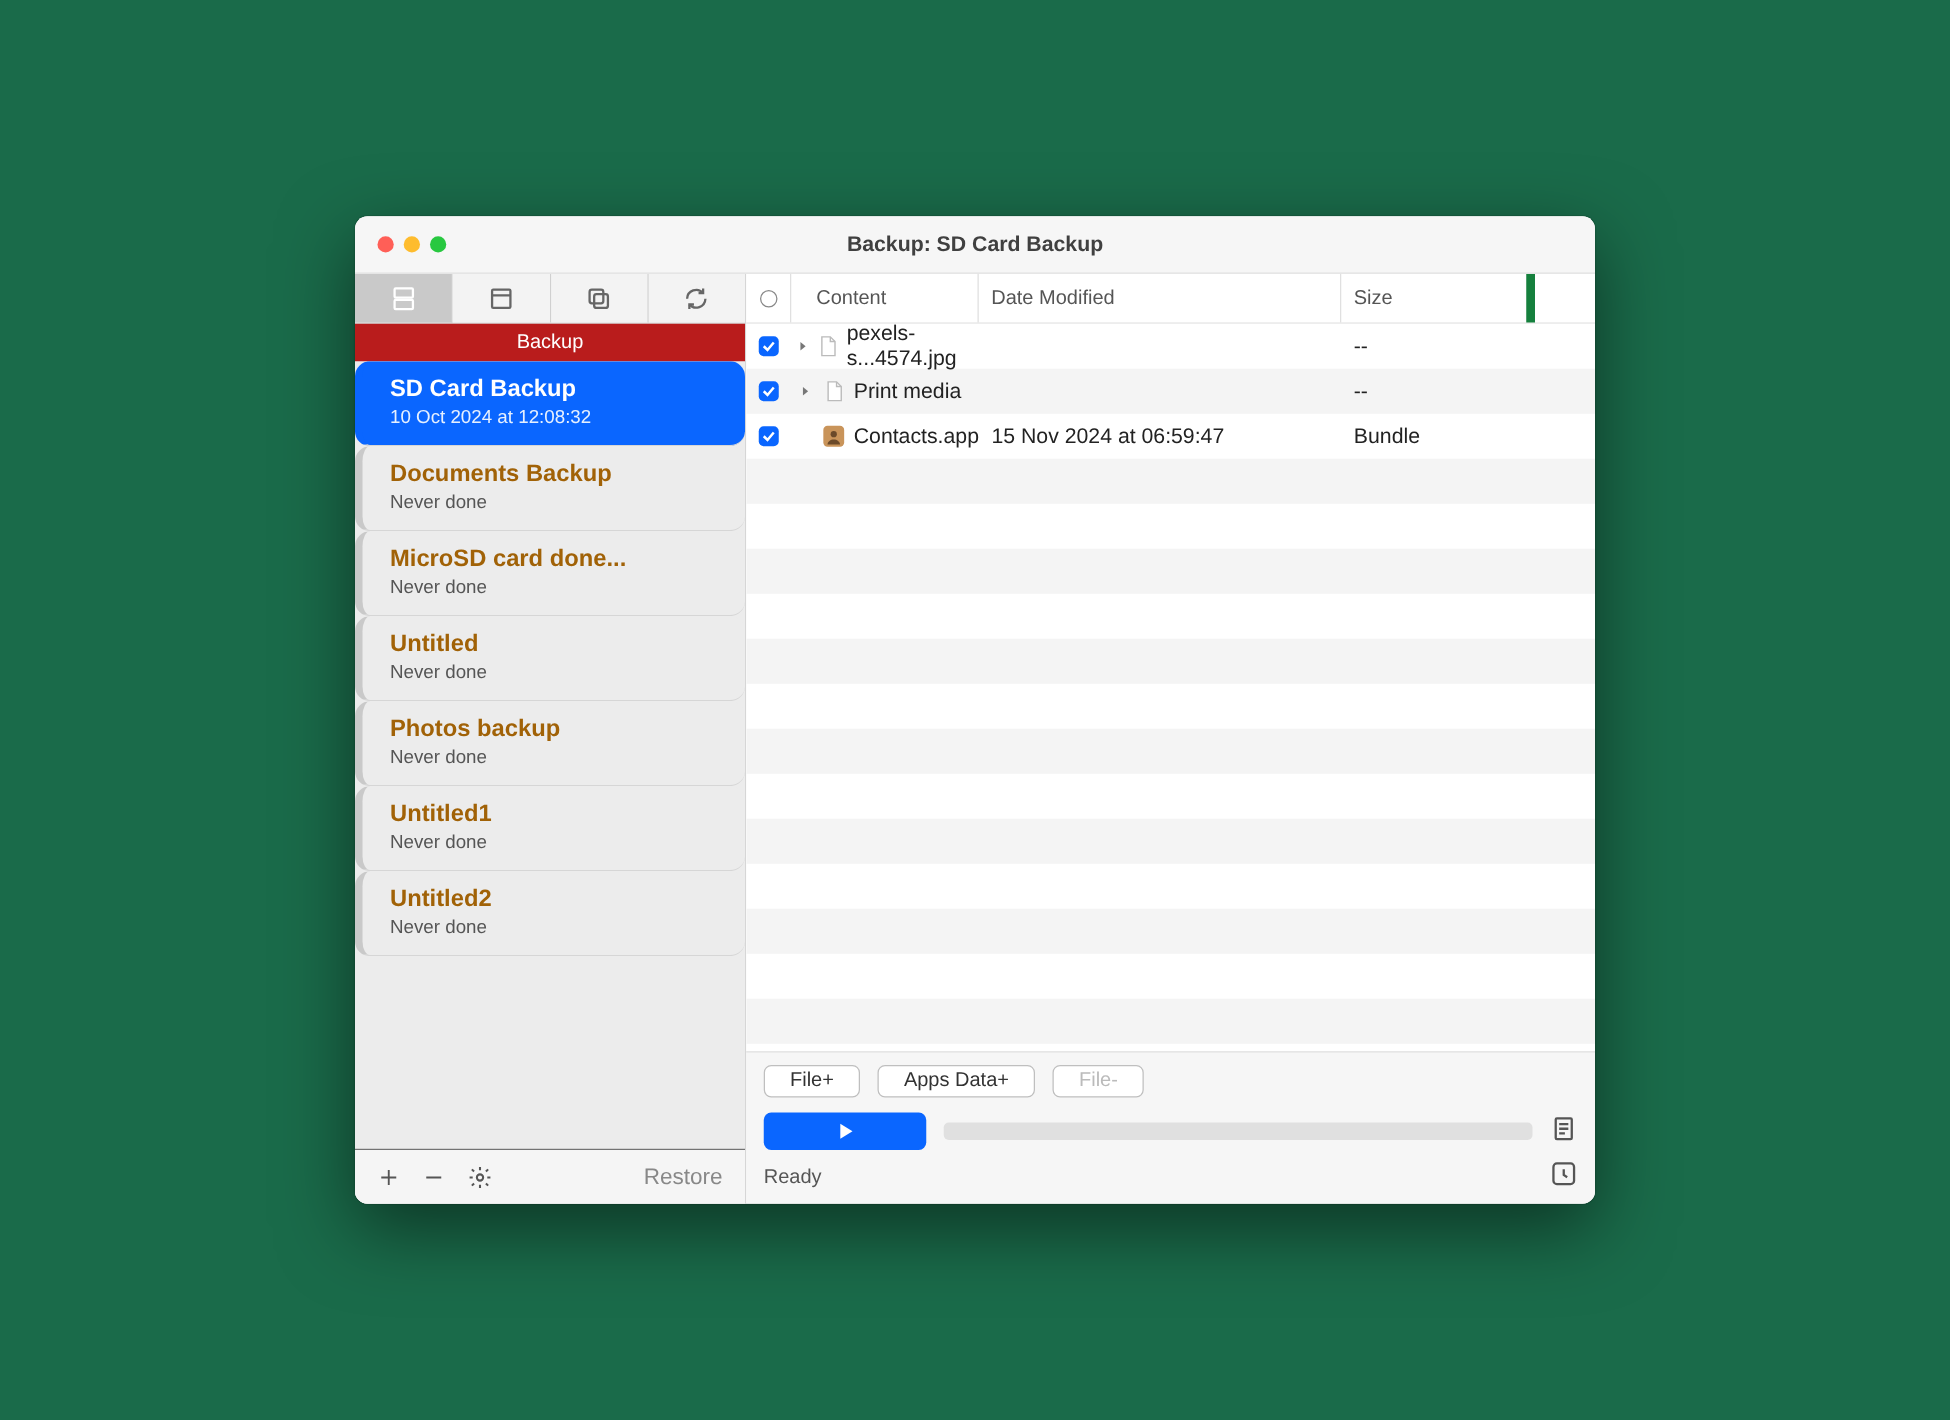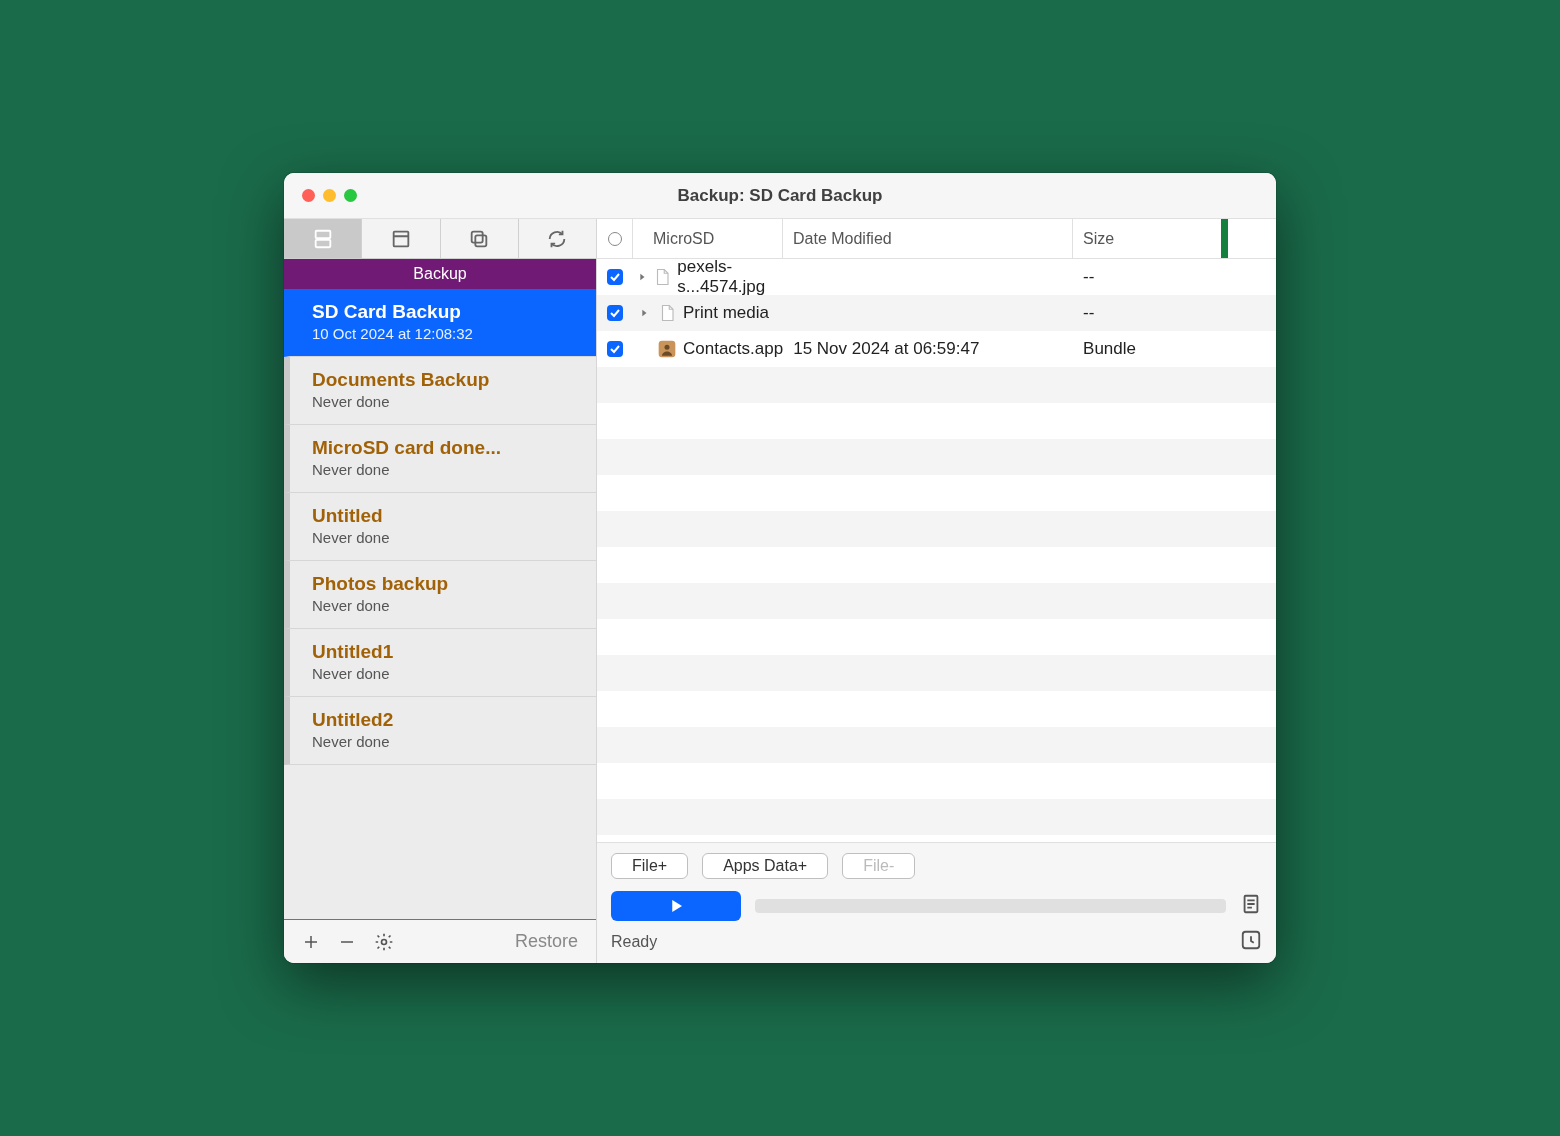--- a/index.html
+++ b/index.html
@@ -12,23 +12,23 @@
     .tl-yellow { background: #febc2e; }
     .tl-green { background: #28c840; }
     .window-title { position: absolute; left: 50%; transform: translateX(-50%); font-size: 17px; font-weight: 600; color: #404040; }
     .body { flex: 1; display: flex; min-height: 0; }
     .sidebar { width: 313px; display: flex; flex-direction: column; background: #ececec; border-right: 1px solid #d6d6d6; }
     .sidebar-toolbar { height: 40px; display: flex; border-bottom: 1px solid #d0d0d0; }
     .sidebar-toolbar .tbtn { flex: 1; display: flex; align-items: center; justify-content: center; border-right: 1px solid #d0d0d0; background: #f3f3f3; cursor: pointer; }
     .sidebar-toolbar .tbtn:last-child { border-right: none; }
     .sidebar-toolbar .tbtn.active { background: #c9c9c9; }
     .sidebar-toolbar svg { width: 22px; height: 22px; }
-    .sidebar-section-header { background: #701a75; color: #fff; font-size: 16px; font-weight: 400; text-align: center; padding: 6px 0; }
+    .sidebar-section-header { background: #b91c1c; color: #fff; font-size: 16px; font-weight: 400; text-align: center; padding: 6px 0; }
     .task-list { flex: 1; overflow-y: auto; }
-    .task-item { padding: 12px 22px 14px; border-bottom: 1px solid #d6d6d6; border-left: 6px solid #c9c9c9; background: #ececec; cursor: pointer; }
+    .task-item { padding: 12px 22px 14px; border-bottom: 1px solid #d6d6d6; border-left: 6px solid #c9c9c9; background: #ececec; cursor: pointer; border-radius: 12px; }
     .task-item.selected { background: #0a66ff; border-left-color: #0a66ff; }
     .task-item.selected .task-title { color: #fff; }
     .task-item.selected .task-subtitle { color: #e6f0ff; }
     .task-title { font-size: 19px; font-weight: 600; color: #a16207; margin-bottom: 2px; white-space: nowrap; overflow: hidden; text-overflow: ellipsis; }
     .task-subtitle { font-size: 15px; color: #555; }
     .sidebar-footer { height: 44px; border-top: 1px solid #737373; display: flex; align-items: center; gap: 18px; padding: 0 18px; background: #f5f5f5; }
     .sidebar-footer .ficon { cursor: pointer; color: #555; display: flex; align-items: center; }
     .sidebar-footer .restore { margin-left: auto; font-size: 18px; color: #888; cursor: pointer; }
     .main { flex: 1; display: flex; flex-direction: column; min-width: 0; }
     .table-header { height: 40px; display: flex; align-items: center; border-bottom: 1px solid #e0e0e0; background: #fff; font-size: 16px; color: #555; }
@@ -158,21 +158,21 @@
         </div>
         <div class="restore">Restore</div>
       </div>
     </div>
 
     <div class="main">
       <div class="table-header">
         <div class="th-check">
             <div class="radio-outline"></div>
           </div>
-        <div class="th-content">MicroSD</div>
+        <div class="th-content">Content</div>
         <div class="th-date">Date Modified</div>
         <div class="th-size">Size</div>
         <div class="th-tail"></div>
       </div>
       <div class="table-body" id="table-body">
           <div class="row">
             <div class="cell-check">
               <div class="checkbox">
                 <svg viewBox="0 0 24 24" fill="none" stroke="#fff" stroke-width="4">
                   <polyline points="4 12 10 18 20 6"></polyline>

